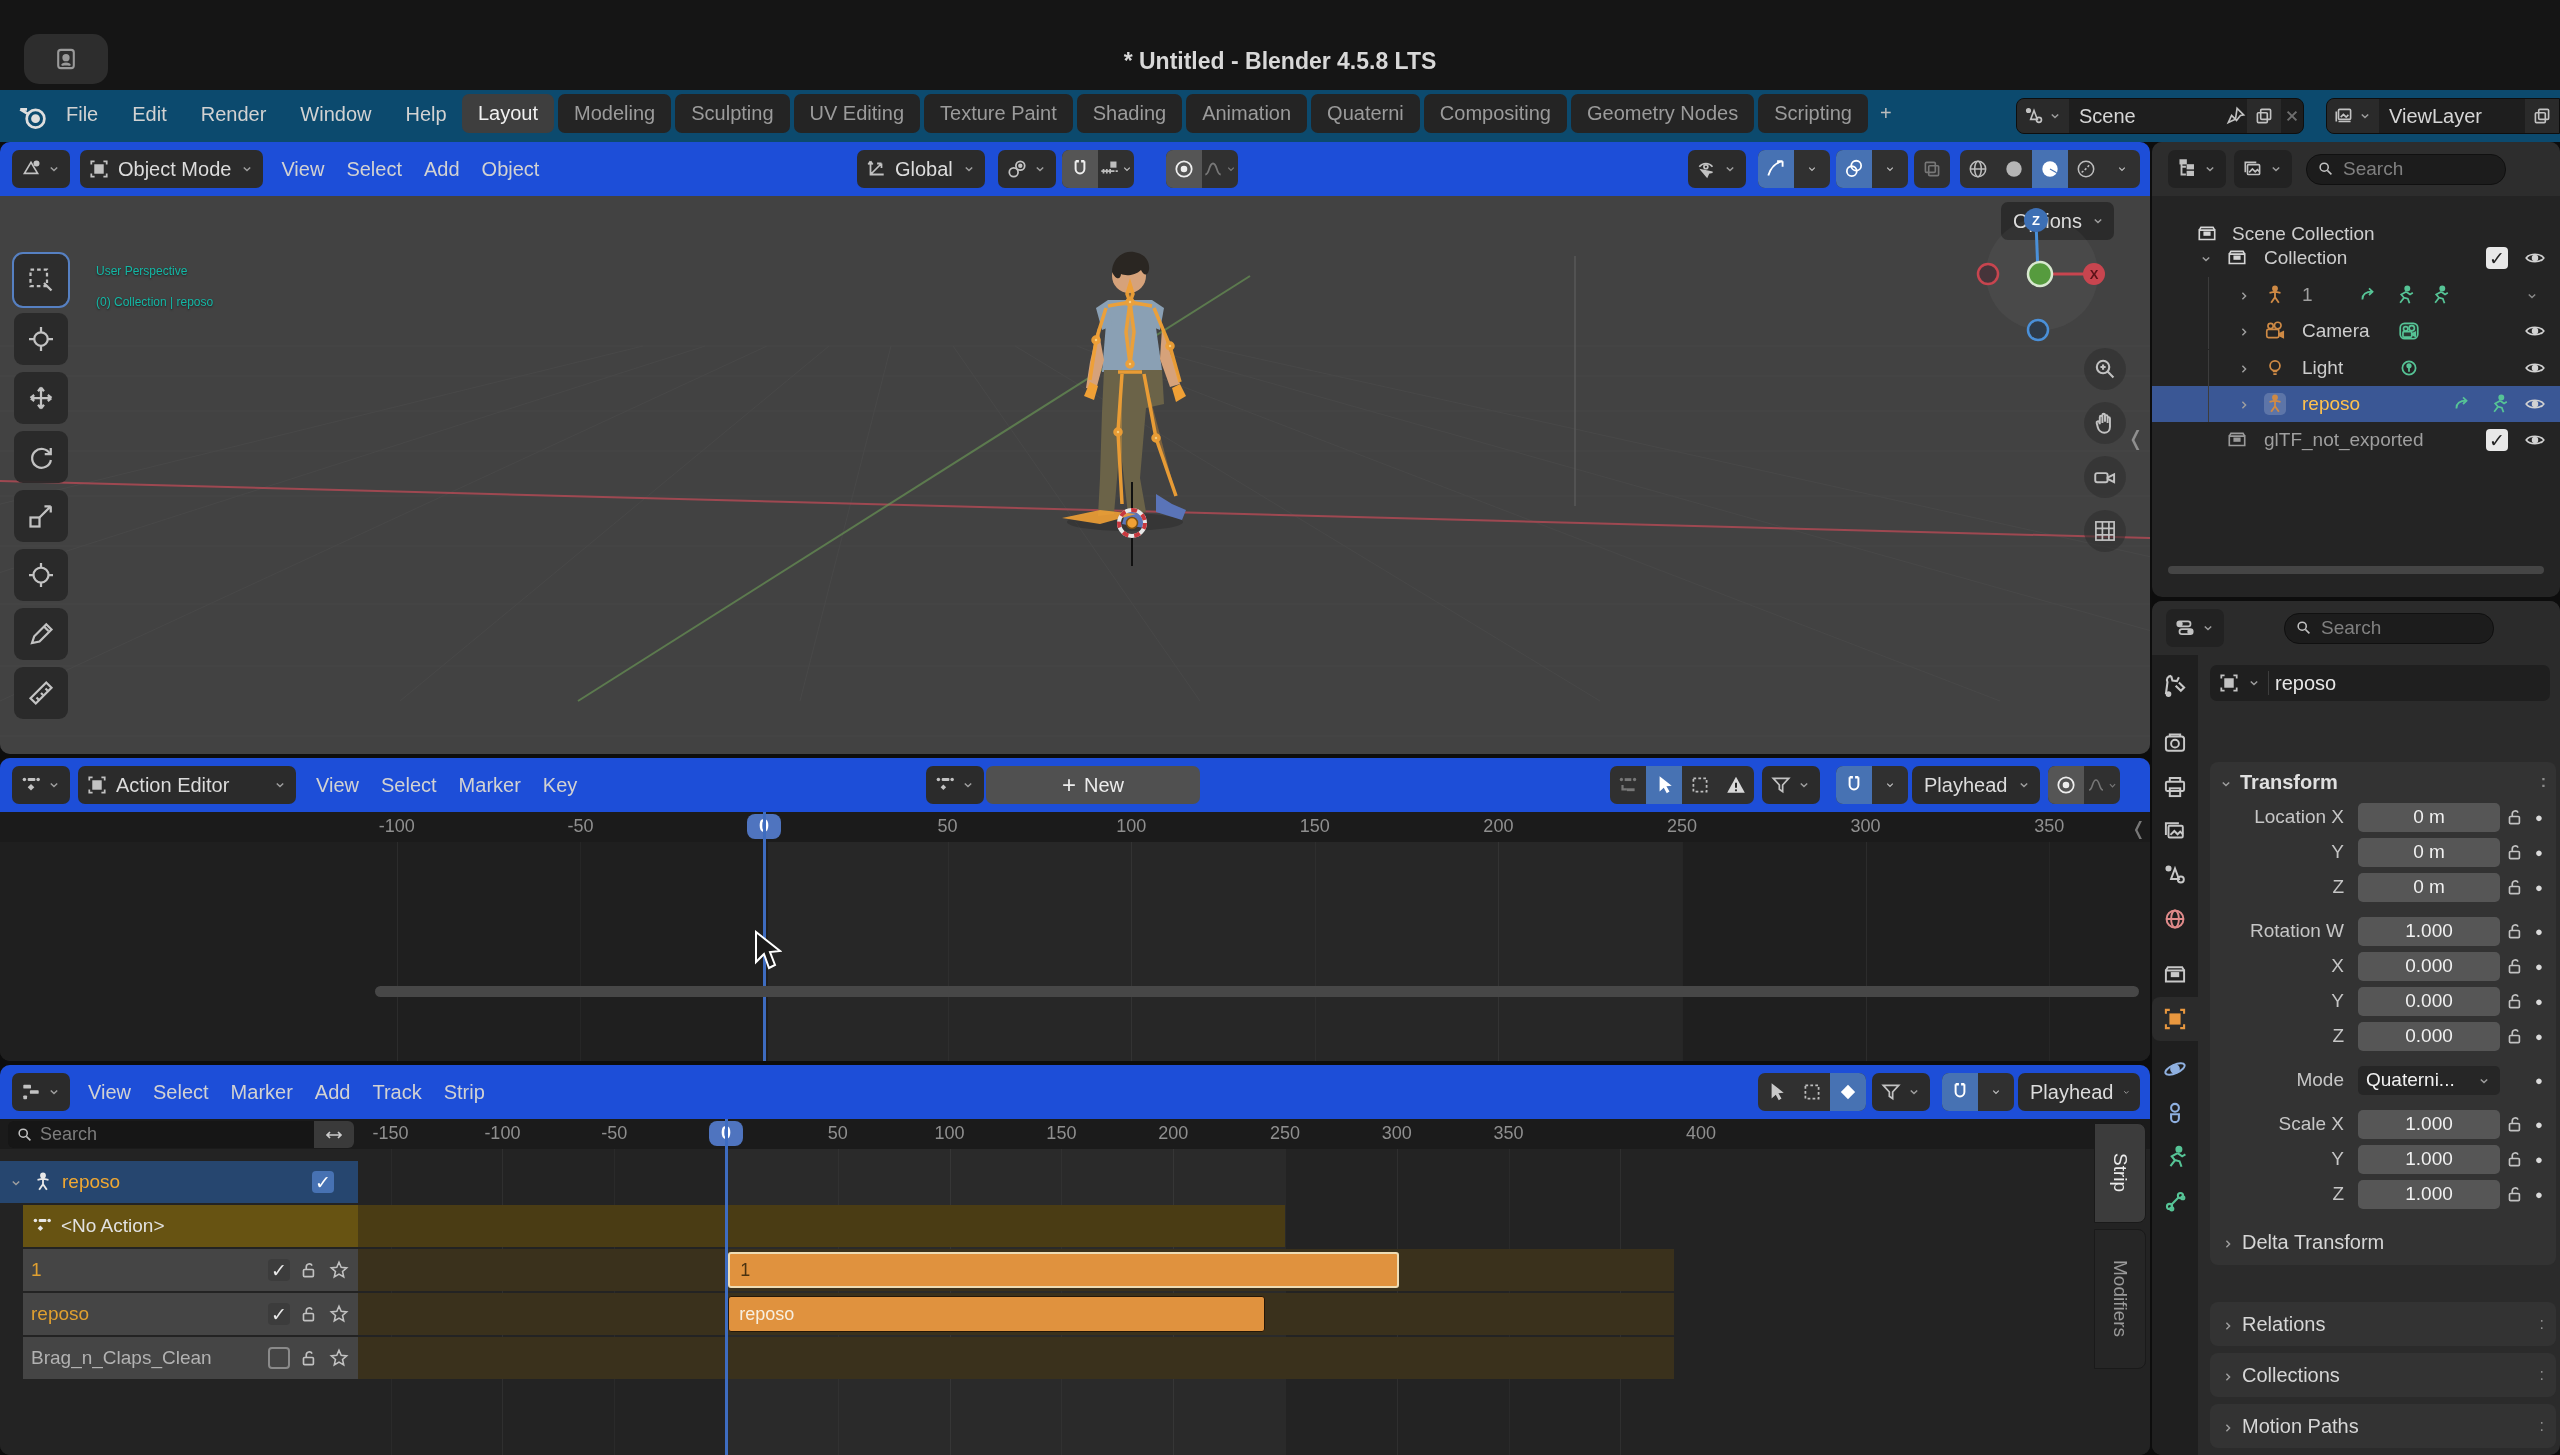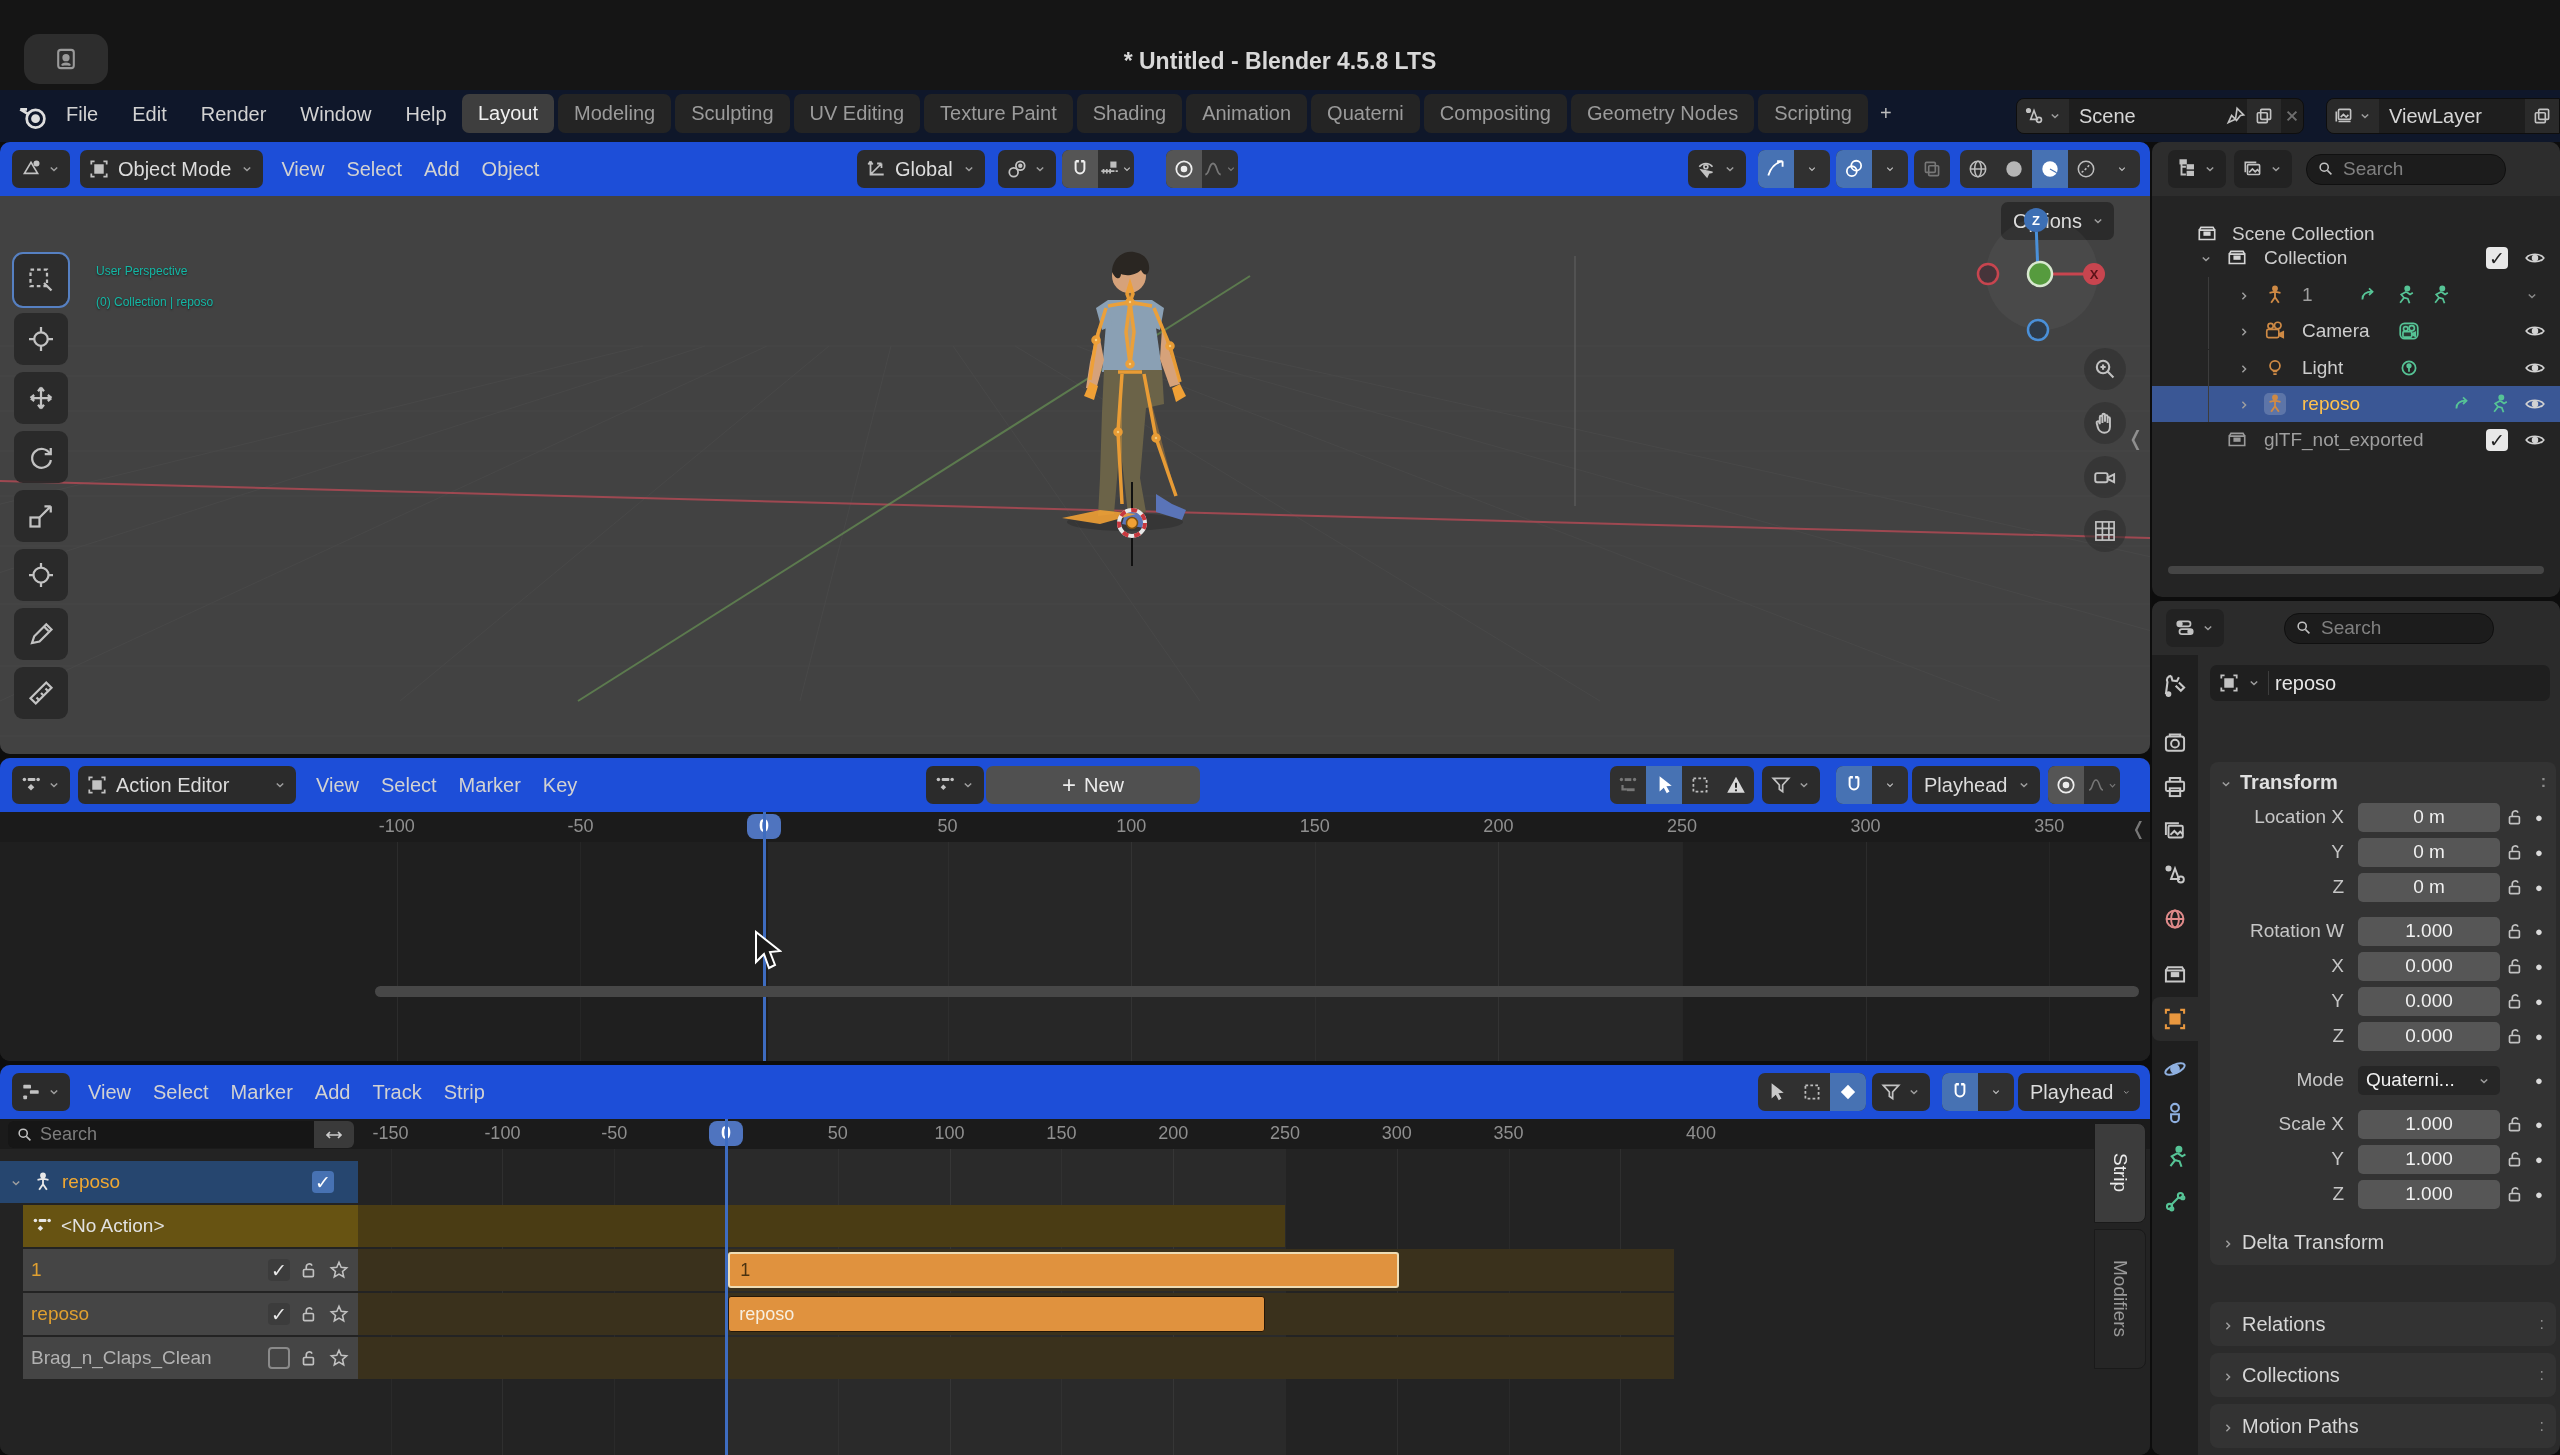--- a/index.html
+++ b/index.html
@@ -6,21 +6,21 @@
     font-family:"Liberation Sans","DejaVu Sans",sans-serif;color:#c9c9c9;-webkit-font-smoothing:antialiased;}
   *{box-sizing:border-box;user-select:none;}
   .abs{position:absolute;}
   .icon{display:inline-flex;align-items:center;justify-content:center;width:22px;height:22px;color:#c2c2c2;flex:0 0 auto;}
   .icon svg{width:100%;height:100%;}
   
   #titlebar{left:0;top:0;width:2560px;height:90px;background:#151515;}
   #win-pill{left:24px;top:34px;width:84px;height:50px;background:#2d2d2d;border-radius:15px;display:flex;align-items:center;justify-content:center;color:#9a9a9a;}
   #title{left:0;right:0;top:48px;text-align:center;font-size:23px;font-weight:bold;color:#d8d8d8;}
   
-  #menubar{left:0;top:90px;width:2560px;height:52px;background:#0f172a;}
+  #menubar{left:0;top:90px;width:2560px;height:52px;background:#0c4a6e;}
   .menu-item{display:inline-block;padding:6px 10px;font-size:20px;color:#d2d2d2;cursor:default;}
   #main-menus{left:56px;top:7px;}
   #logo{left:16px;top:10px;width:34px;height:32px;color:#dedede;}
   #workspaces{left:462px;top:4px;display:flex;gap:4px;}
   .ws-tab{padding:8px 16px;font-size:20px;color:#9b9b9b;border-radius:7px;background:#242424;}
   .ws-tab.active{background:#3e3e3e;color:#f0f0f0;}
   .ws-tab.plus{background:transparent;color:#bdbdbd;padding:8px 8px;}
   .tb-widget{display:flex;align-items:center;height:36px;background:#1e1e1e;border:1px solid #0e0e0e;border-radius:8px;overflow:hidden;}
   .tb-chip{display:flex;align-items:center;padding:0 6px;background:#2a2a2a;height:100%;gap:2px;}
   .tb-text{padding:0 10px;font-size:20px;color:#d6d6d6;}

